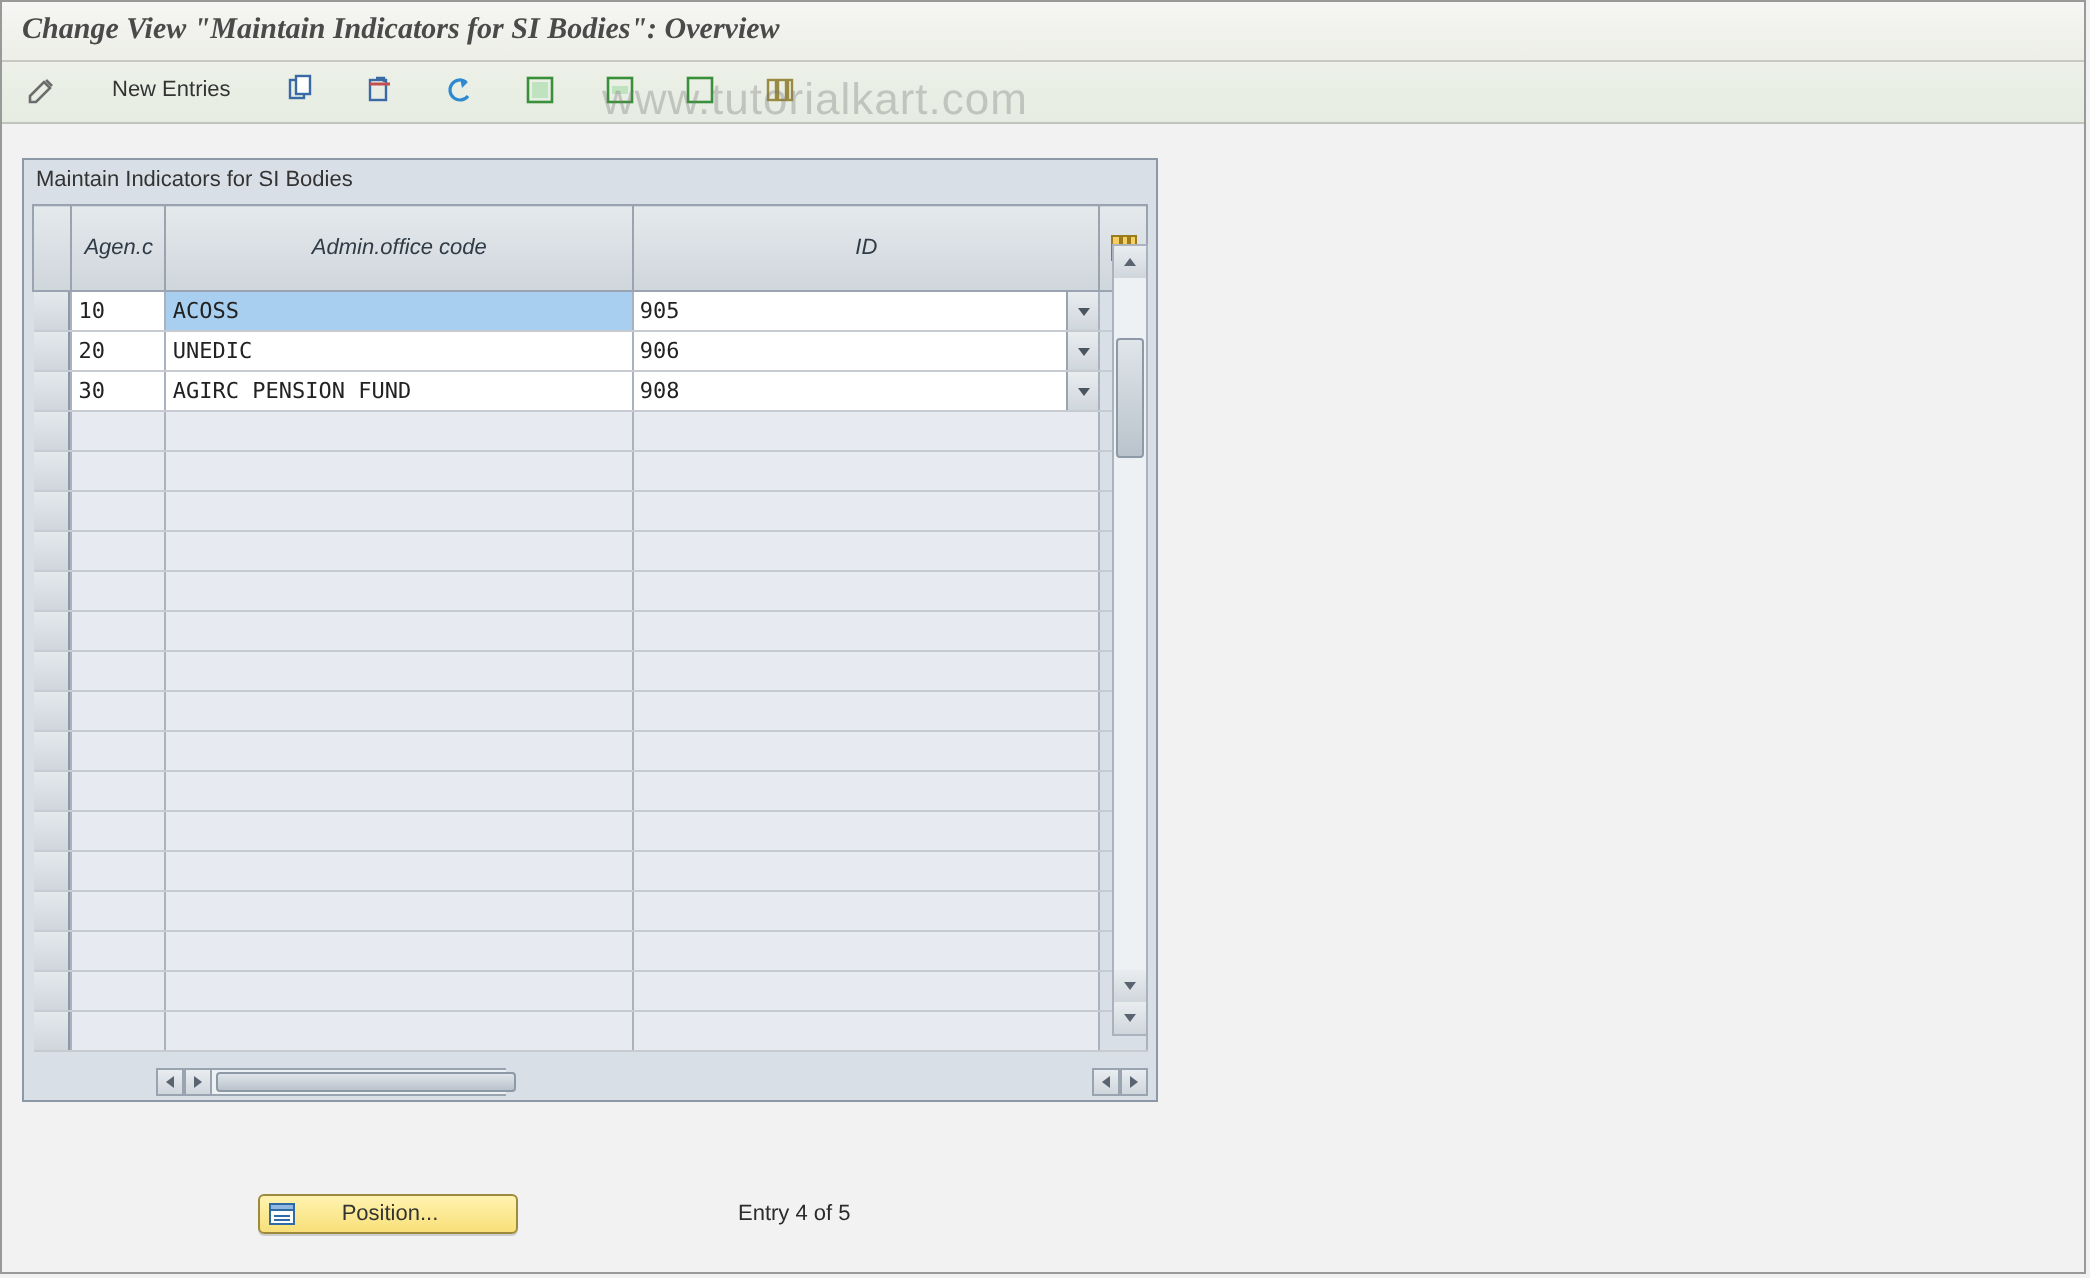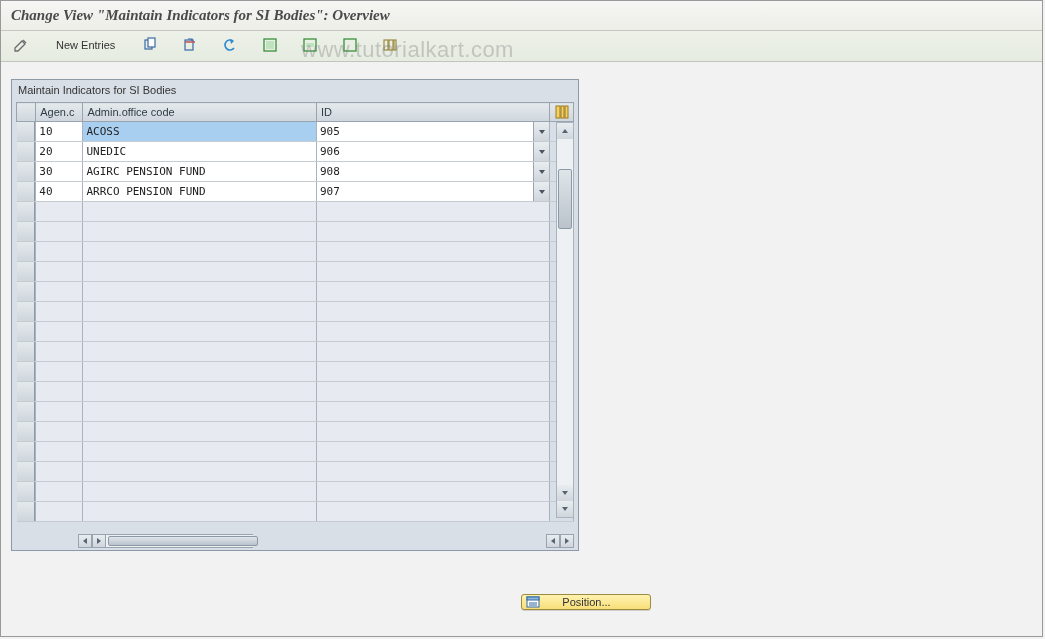--- a/index.html
+++ b/index.html
@@ -92,27 +92,28 @@
   }
   table.sap {
     border-collapse: collapse;
     width: 100%;
     table-layout: fixed;
   }
   table.sap th {
     background: linear-gradient(#e4e9ec, #cfd6dc);
     border: 1px solid #9aa4b0;
     font-weight: normal;
-    text-align: left;
-    padding: 2px 4px;
+    text-align: center;
+    padding: 14px 4px;
     height: 18px;
     color: #2f3b46;
     font-size: 11px;
     white-space: nowrap;
     overflow: hidden;
+    font-style: italic;
   }
   table.sap td {
     border-right: 1px solid #aab3bd;
     border-bottom: 1px solid #c5cbd1;
     padding: 0;
     height: 20px;
     background: #e7ebf1;
   }
   table.sap td .rowhead {
     display:block; height:100%;
@@ -216,21 +217,20 @@
   
   .footer {
     position:absolute;
     left: 0; right:0;
     bottom: 16px;
     height: 26px;
     display:flex;
     align-items:center;
     padding-left: 128px;
     gap: 110px;
-    flex-direction: column;
   }
   .position-btn {
     display:inline-flex;
     align-items:center;
     height: 20px;
     padding: 0 22px 0 4px;
     background: linear-gradient(#fff3b0,#f8df79);
     border: 1px solid #9c8b3e;
     border-radius: 3px;
     box-shadow: 0 1px 0 rgba(0,0,0,.15);
@@ -371,33 +371,20 @@
               </td>
               <td><input type="text" value="30" style=""></td>
               <td><input type="text" value="AGIRC PENSION FUND" style=""></td>
               <td class="combo"><input type="text" value="908" style="padding-right: 18px;"><div class="combo-arrow">
                   <svg width="8" height="8" viewBox="0 0 8 8">
                     <path d="M1 2 L4 6 L7 2 Z" fill="#4a5560"></path>
                   </svg>
                 </div></td>
               <td style="background: rgb(217, 223, 230);"></td>
             </tr>
-            <tr>
-              <td>
-                <span class="rowhead"></span>
-              </td>
-              <td><input type="text" value="40" style=""></td>
-              <td><input type="text" value="ARRCO PENSION FUND" style=""></td>
-              <td class="combo"><input type="text" value="907" style="padding-right: 18px;"><div class="combo-arrow">
-                  <svg width="8" height="8" viewBox="0 0 8 8">
-                    <path d="M1 2 L4 6 L7 2 Z" fill="#4a5560"></path>
-                  </svg>
-                </div></td>
-              <td style="background: rgb(217, 223, 230);"></td>
-            </tr>
             <tr class="empty">
               <td>
                 <span class="rowhead"></span>
               </td>
               <td></td>
               <td></td>
               <td></td>
               <td style="background: rgb(217, 223, 230);"></td>
             </tr>
             <tr class="empty">

